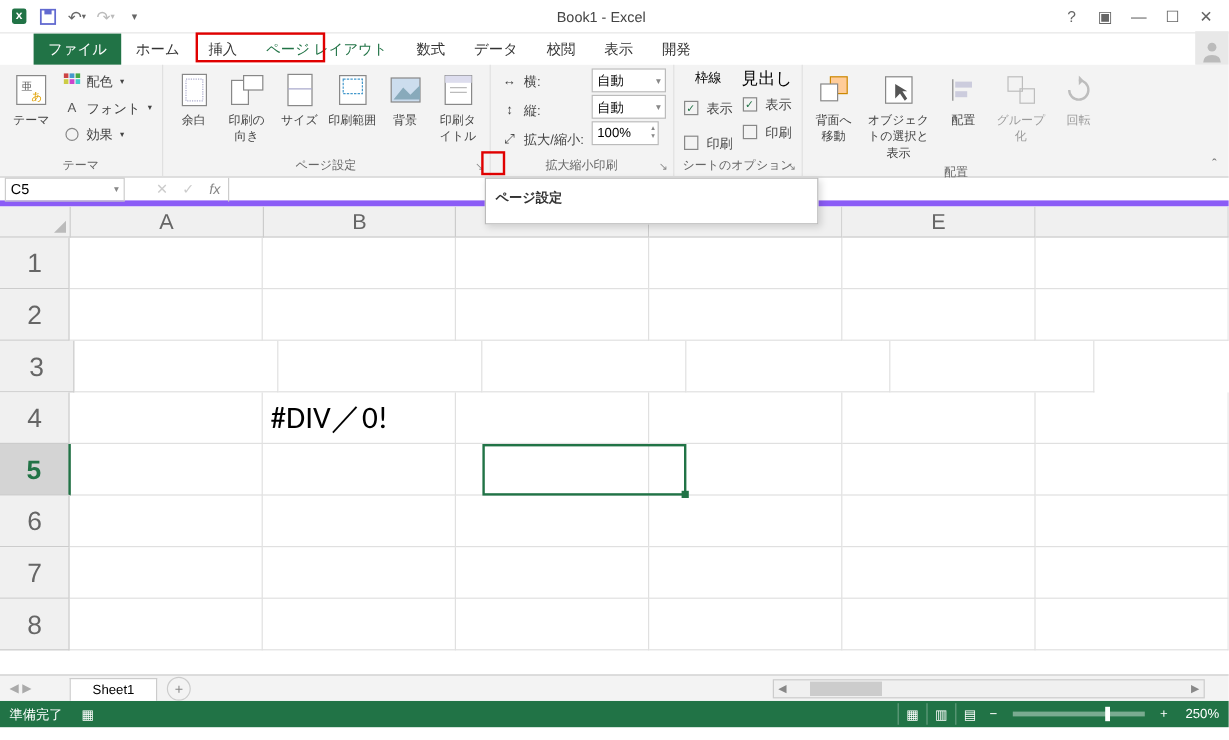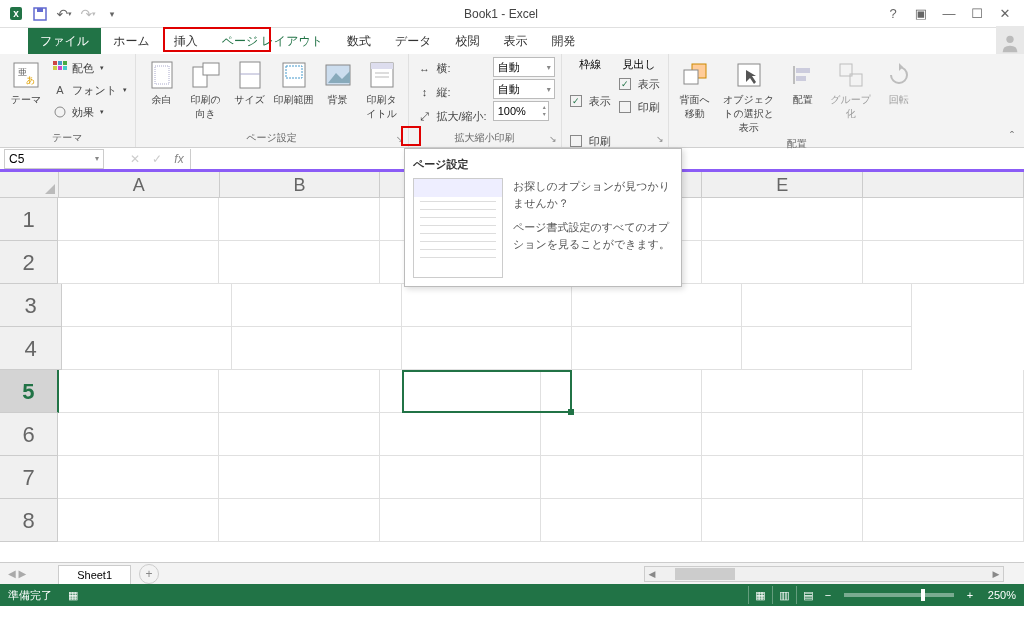--- a/index.html
+++ b/index.html
@@ -37,21 +37,21 @@
 .annot-launcher { position: absolute; border: 2px solid #e00000; pointer-events: none; width: 20px; height: 20px; }
 .combo { height: 20px; border: 1px solid #bbb; background: #fff; font-size: 11px; padding: 0 14px 0 4px; position: relative; display: flex; align-items: center; min-width: 62px; }
 .combo::after { content: "▾"; position: absolute; right: 3px; font-size: 8px; color: #888; }
 .spinner { height: 20px; border: 1px solid #bbb; background: #fff; font-size: 11px; padding: 0 18px 0 4px; width: 56px; display:flex; align-items:center; position:relative; }
 .spinner::after { content: "▴\A▾"; white-space: pre; position: absolute; right: 2px; font-size: 6px; line-height: 7px; color: #888; }
 .chk { width: 12px; height: 12px; border: 1px solid #888; display: inline-flex; align-items: center; justify-content: center; font-size: 9px; margin-right: 3px; }
 .chk.on::after { content: "✓"; color: #217346; }
 .ribbon-collapse { position: absolute; right: 4px; bottom: 2px; width: 16px; height: 16px; display:flex; align-items:center; justify-content:center; color:#777; }
 
 
-.fbar { height: 24px; border-bottom: 3px solid #8b5cf6; display: flex; align-items: center; background: #fff; }
+.fbar { height: 24px; border-bottom: 5px solid #8b5cf6; display: flex; align-items: center; background: #fff; }
 .namebox { width: 100px; height: 20px; border: 1px solid #ccc; margin-left: 4px; padding: 0 4px; display: flex; align-items: center; font-size: 12px; position: relative; }
 .namebox::after { content: "▾"; position: absolute; right: 4px; font-size: 8px; color: #888; }
 .fbtn { width: 22px; height: 20px; display: flex; align-items: center; justify-content: center; color: #888; font-size: 12px; }
 .fx { font-style: italic; }
 .finput { flex: 1; height: 20px; border-left: 1px solid #ccc; padding: 0 4px; }
 
 
 .grid-area { position: relative; height: 390px; overflow: hidden; }
 .col-headers { display: flex; height: 26px; }
 .corner { width: 62px; background: #f0f0f0; border-right: 1px solid #ccc; border-bottom: 1px solid #ccc; position:relative; }
@@ -280,33 +280,33 @@
             <span>100%</span>
           </div>
       </div>
     </div>
     <div class="group-label">拡大縮小印刷</div>
     <div class="dlg-launcher">↘</div>
   </div>
 
   <div class="group">
     <div class="group-body">
-      <div class="col" style="gap:18px;">
+      <div class="col" style="gap:7px;">
         <div style="font-size:11px;text-align:center;">枠線</div>
         <label class="rbtn-sm">
             <span class="chk on"></span>
             <span>表示</span>
           </label>
         <label class="rbtn-sm">
             <span class="chk"></span>
             <span>印刷</span>
           </label>
       </div>
       <div class="col" style="gap:1px;">
-        <div style="font-size:11px;text-align:center;">見出し</div>
+        <div style="font-size:14px;text-align:center;">見出し</div>
         <label class="rbtn-sm">
             <span class="chk on"></span>
             <span>表示</span>
           </label>
         <label class="rbtn-sm">
             <span class="chk"></span>
             <span>印刷</span>
           </label>
       </div>
     </div>
@@ -363,28 +363,20 @@
           <span>回転</span>
         </div>
     </div>
     <div class="group-label">配置</div>
   </div>
   <div class="ribbon-collapse">ˆ</div>
 </div>
 
 <div class="tooltip" style="left:404px; top:148px;">
   <div class="tt-title">ページ設定</div>
-  <div class="tt-body">
-    <div class="tt-thumb"></div>
-    <div class="tt-text">
-      <div>お探しのオプションが見つかりませんか？</div>
-      <div style="height:8px;"></div>
-      <div>ページ書式設定のすべてのオプションを見ることができます。</div>
-    </div>
-  </div>
 </div>
 
 <div class="fbar">
   <div class="namebox">
       <span>C5</span>
     </div>
   <div style="width:20px;"></div>
   <div class="fbtn" style="color:#ccc;">✕</div>
   <div class="fbtn" style="color:#ccc;">✓</div>
   <div class="fbtn fx">fx</div>
@@ -424,20 +416,21 @@
         <div class="rh">3</div>
         <div class="cell"></div>
         <div class="cell"></div>
         <div class="cell"></div>
         <div class="cell"></div>
         <div class="cell"></div>
       </div>
     <div class="row">
         <div class="rh">4</div>
         <div class="cell"></div>
+        <div class="cell">#DIV／0!</div>
         <div class="cell"></div>
         <div class="cell"></div>
         <div class="cell"></div>
         <div class="cell"></div>
       </div>
     <div class="row">
         <div class="rh active">5</div>
         <div class="cell"></div>
         <div class="cell"></div>
         <div class="cell"></div>

